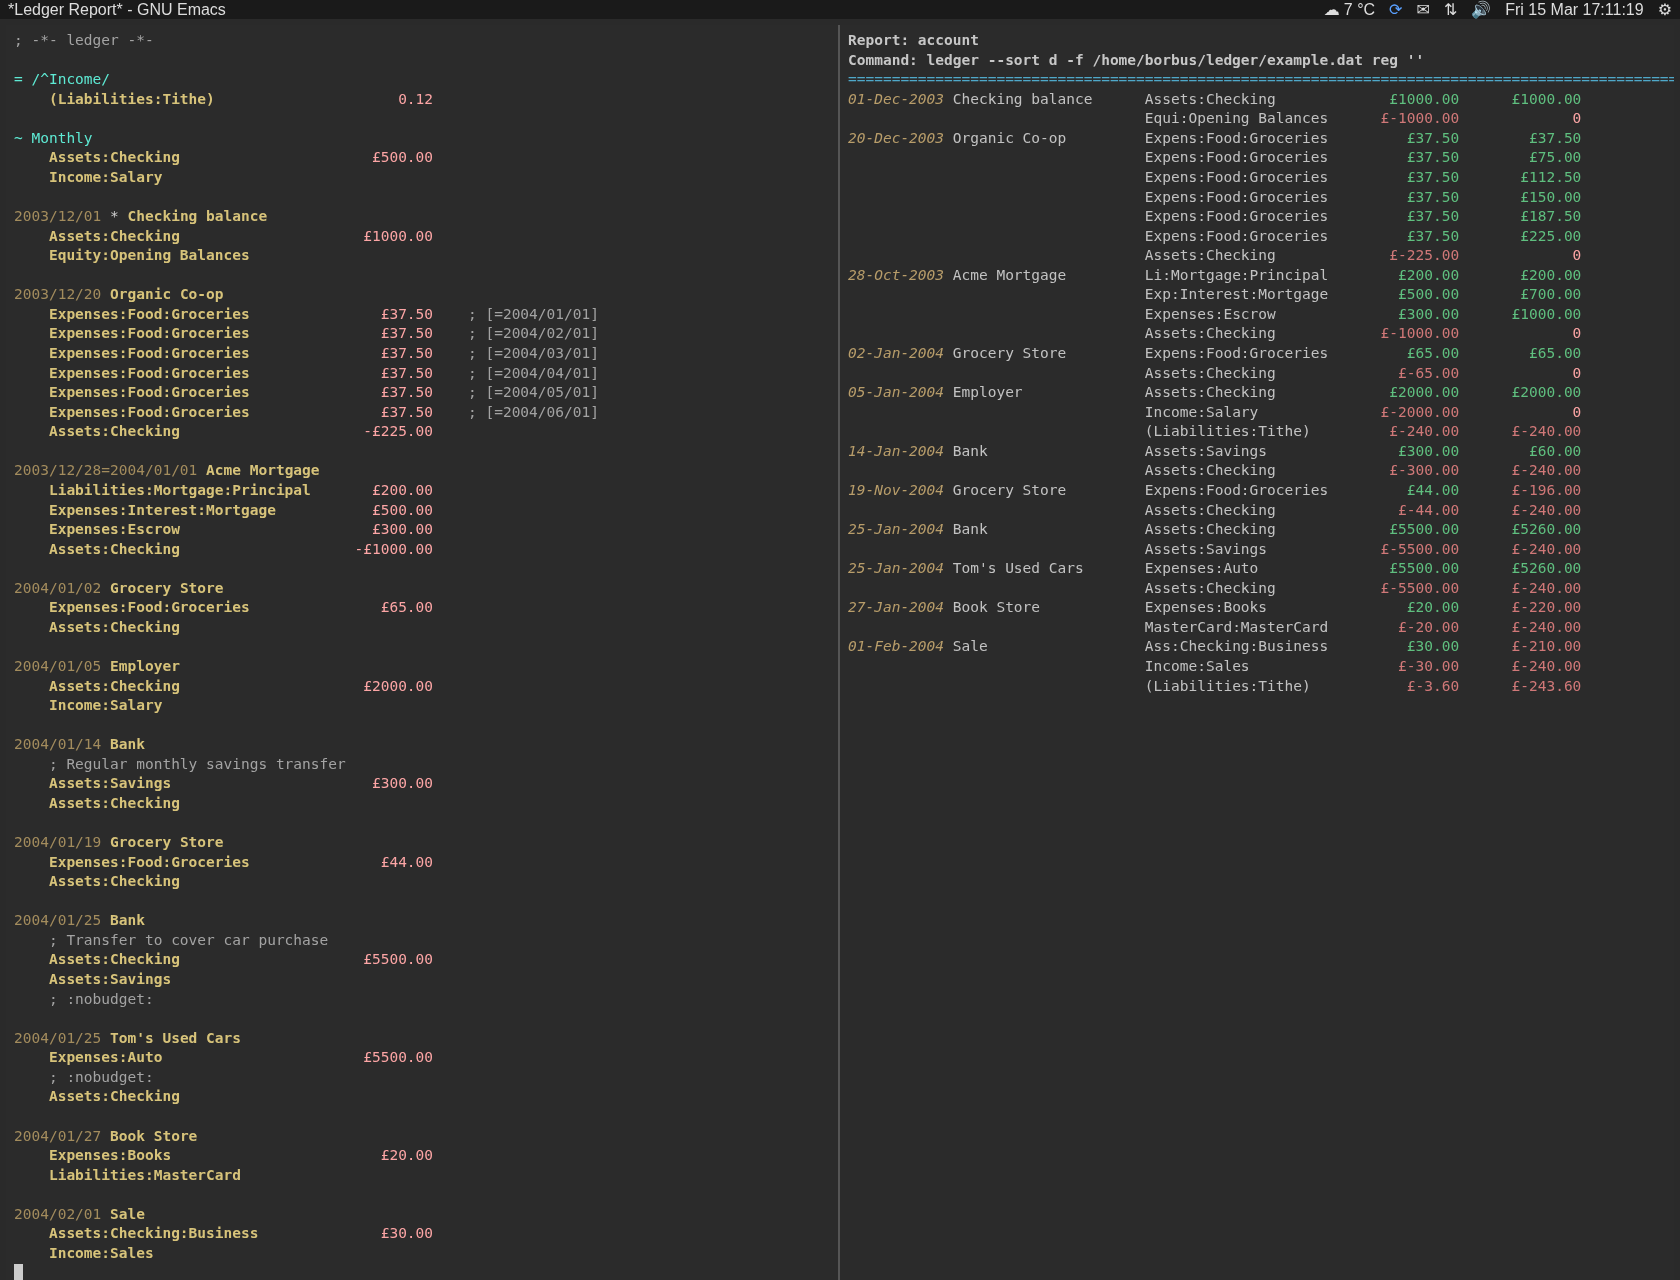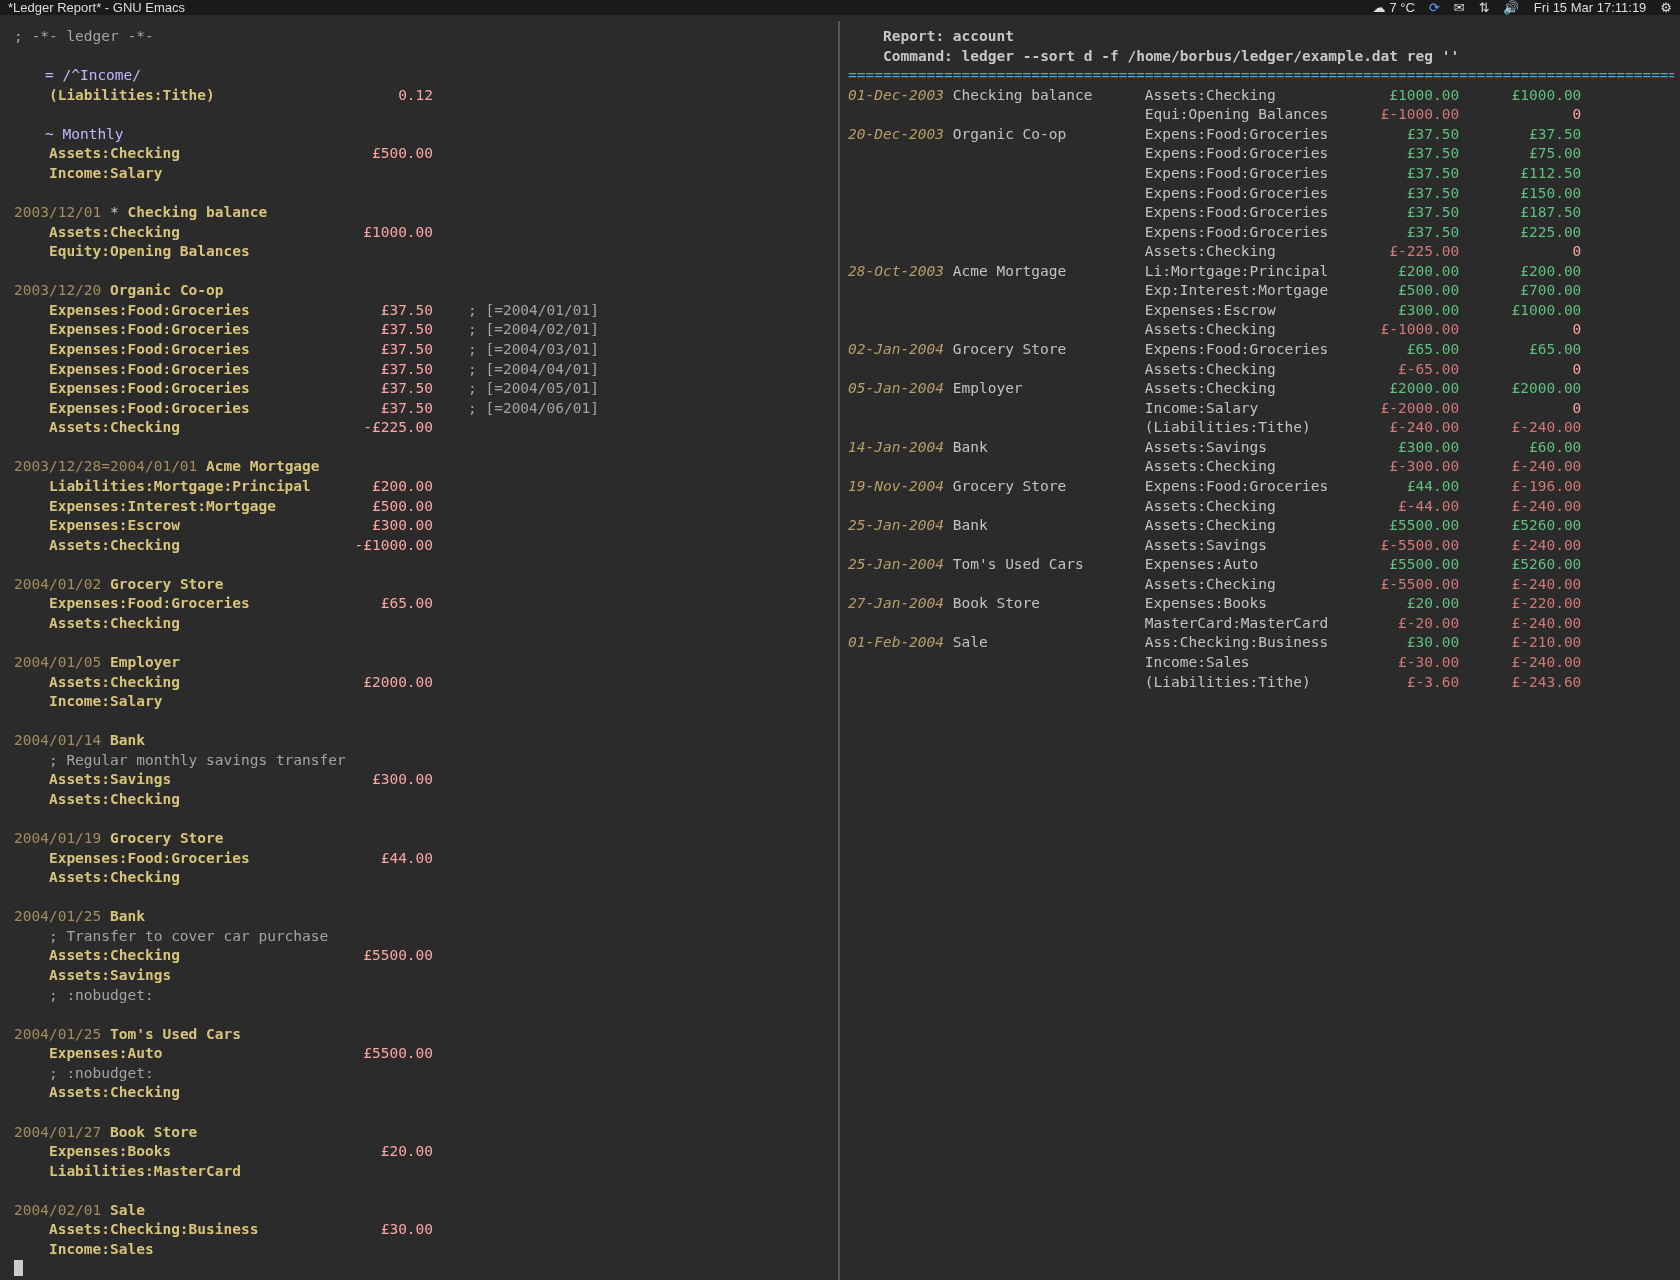--- a/index.html
+++ b/index.html
@@ -1,37 +1,37 @@
 <!DOCTYPE html>
 <html><head>
 <meta charset="utf-8">
 <style>
   * { margin:0; padding:0; box-sizing:border-box; }
   html,body { width:1680px; height:1280px; background:#000; font-family:"DejaVu Sans Mono","Liberation Mono",monospace; font-size:14.5px; overflow:hidden; color:#ccc; }
   .desktop { width:1680px; height:1280px; background:#000; display:flex; flex-direction:column; }
   
-  .panel { height:28px; background:#1a1a1a; display:flex; align-items:center; color:#ddd; font-family:sans-serif; font-size:13px; padding:0 8px; }
+  .panel { height:28px; background:#1a1a1a; display:flex; align-items:center; color:#ddd; font-family:sans-serif; font-size:16px; padding:0 8px; }
   .panel .title { flex:0 0 auto; }
   .panel .spacer { flex:1 1 auto; }
   .panel .tray { display:flex; align-items:center; gap:14px; }
   .panel .tray span { display:inline-flex; align-items:center; gap:4px; }
   .ico { display:inline-block; }
   
   .emacs { flex:1 1 auto; background:#2a2a2a; display:flex; flex-direction:column; padding:6px 6px 0 6px; }
   .split { flex:1 1 auto; display:flex; gap:0; }
   .pane { flex:1 1 50%; background:#2b2b2b; position:relative; overflow:hidden; }
   .pane.left { border-right:2px solid #555; }
   .buf { padding:6px 8px 6px 8px; line-height:1.35; white-space:pre; color:#d0d0d0; }
   
   .cmt   { color:#a3a3a3; }      
   .date  { color:#a38c5d;margin-top:32px; }
   .acct  { color:#d7c37a; font-weight:bold; }
   .amt   { color:#fca5a5; }
-  .dir   { color:#c4b5fd;margin-left:31px; }      
-  .hdr   { color:#c7c7c7; font-weight:bold;margin-left:35px;}
+  .dir   { color:#5eead4; }      
+  .hdr   { color:#c7c7c7; font-weight:bold;}
   .hr    { color:#4fa8c9; }
   .pos   { color:#5fbf7f; }
   .neg   { color:#d07878;margin-top:40px; }
   .rdate { color:#b89d6a;font-style:italic; }
   .racct { color:#c2c2c2; }
   .cursor{ display:inline-block; width:9px; height:16px; background:#ccc; vertical-align:text-bottom;}
 </style>
 </head>
 <body>
 <div class="desktop">

